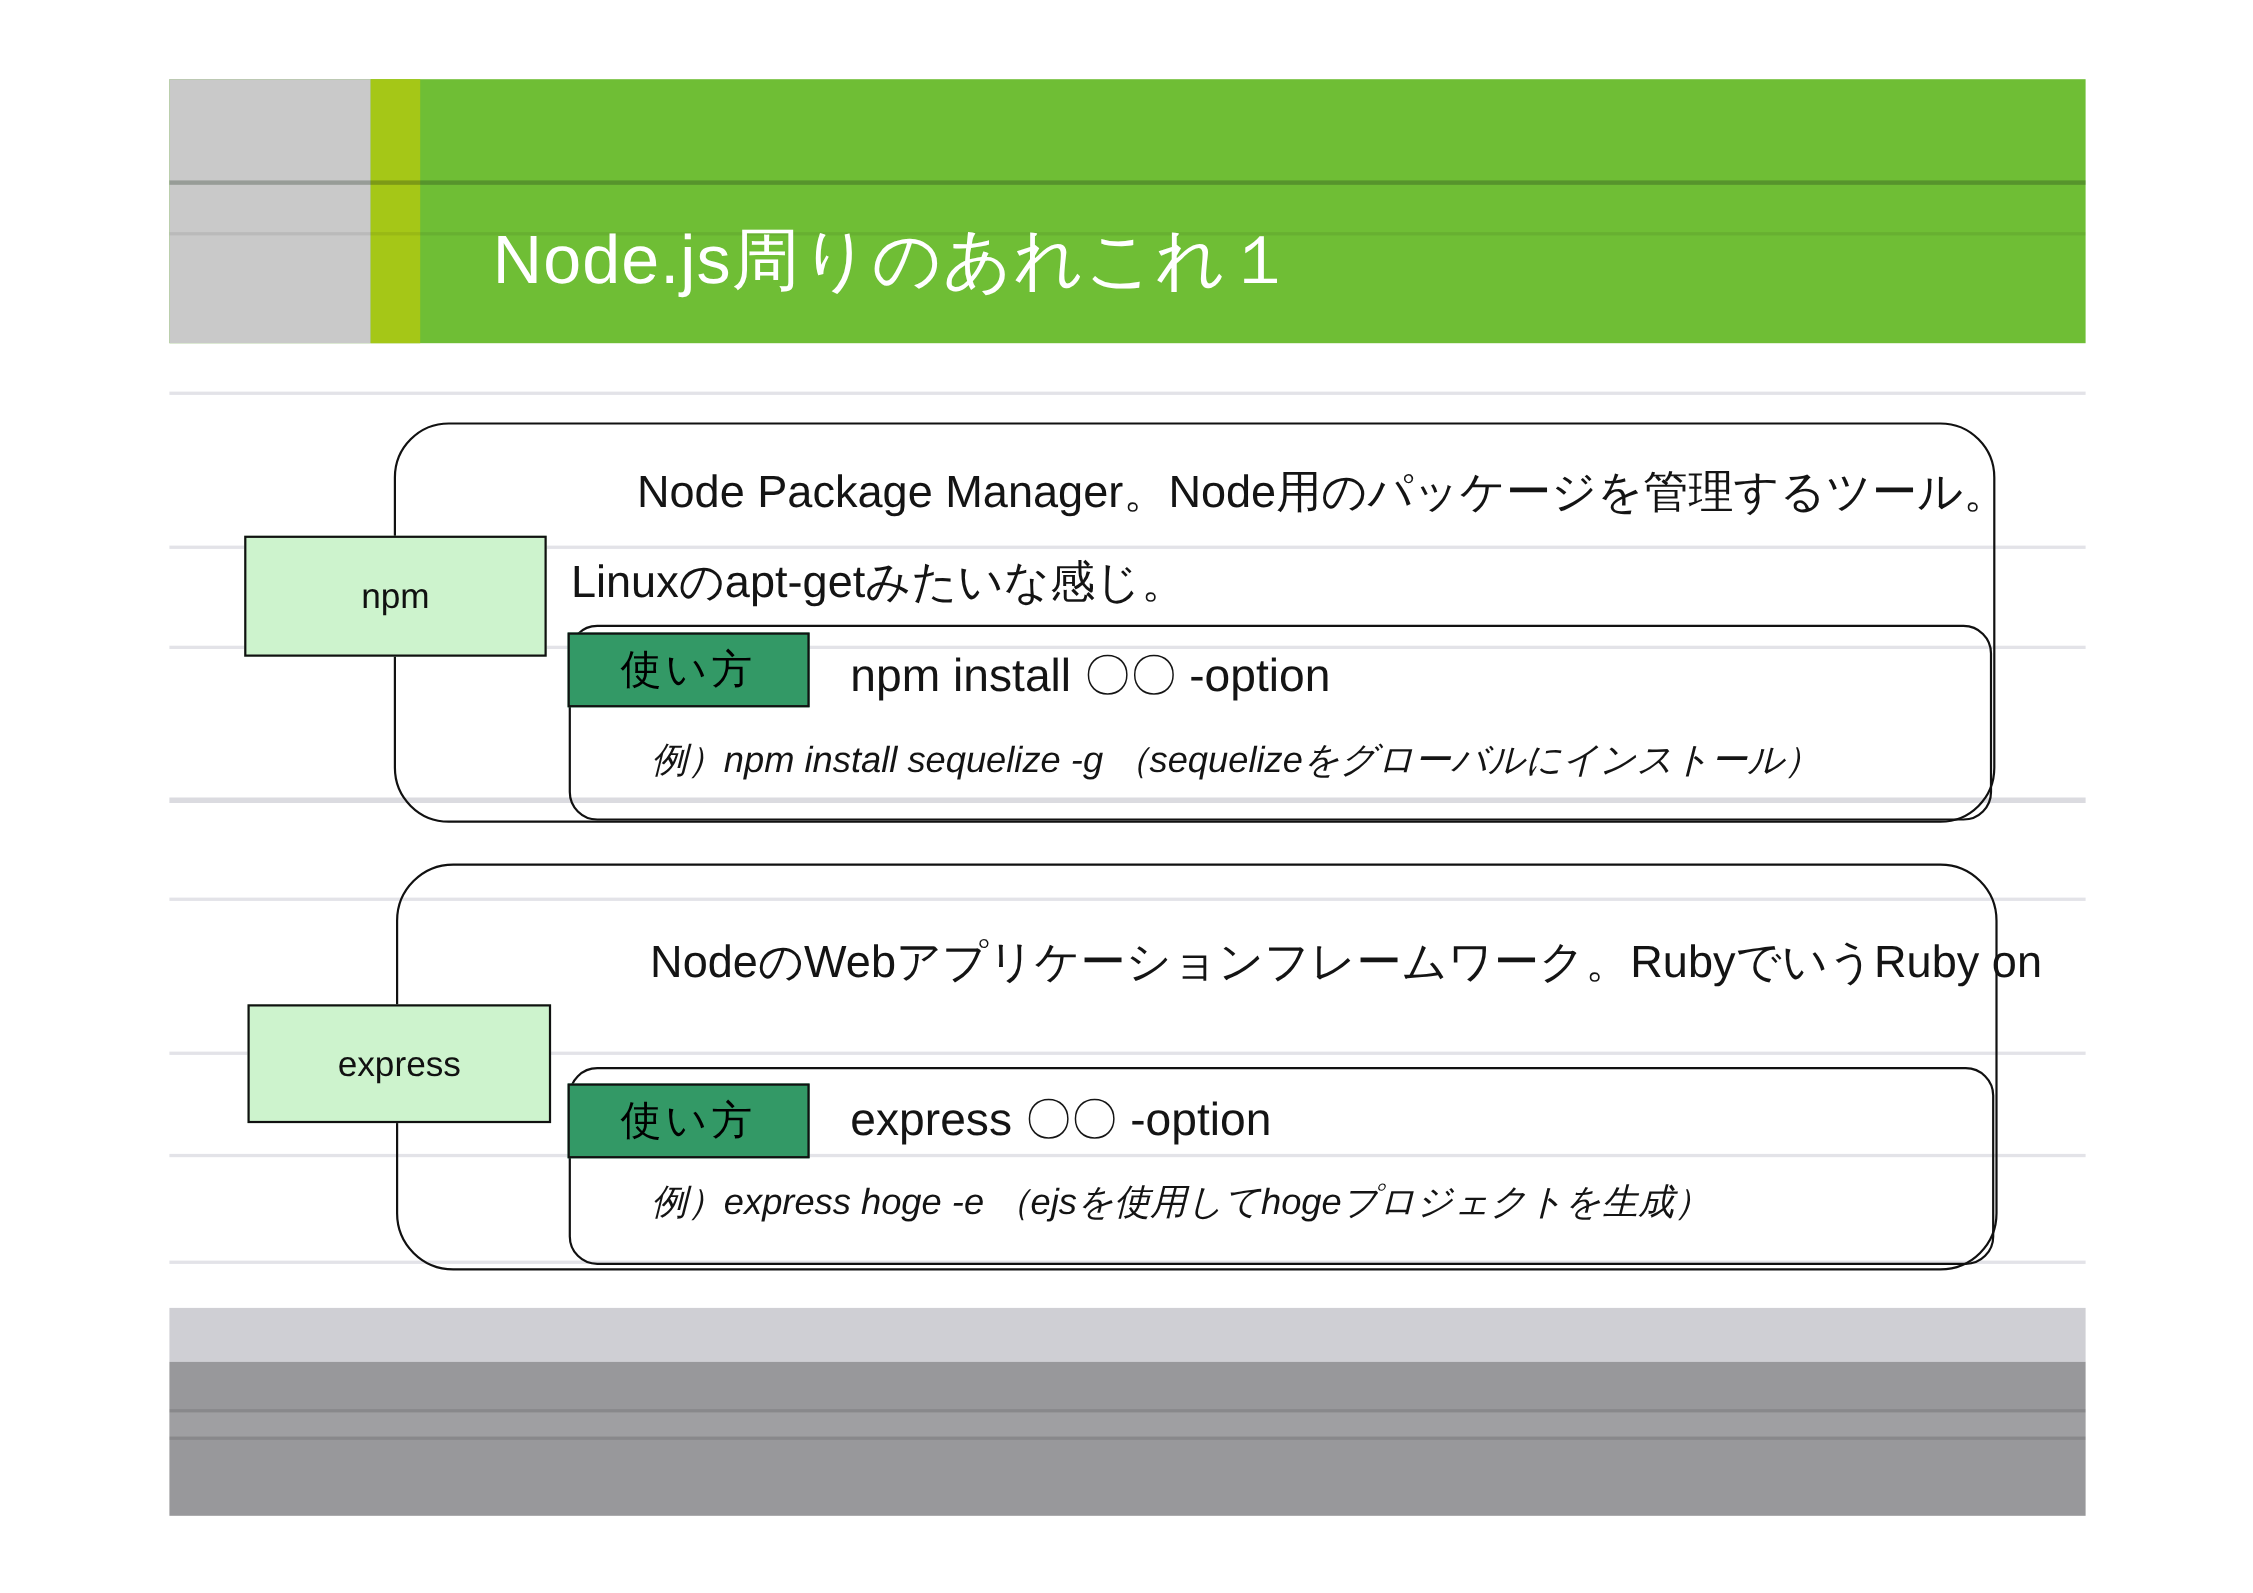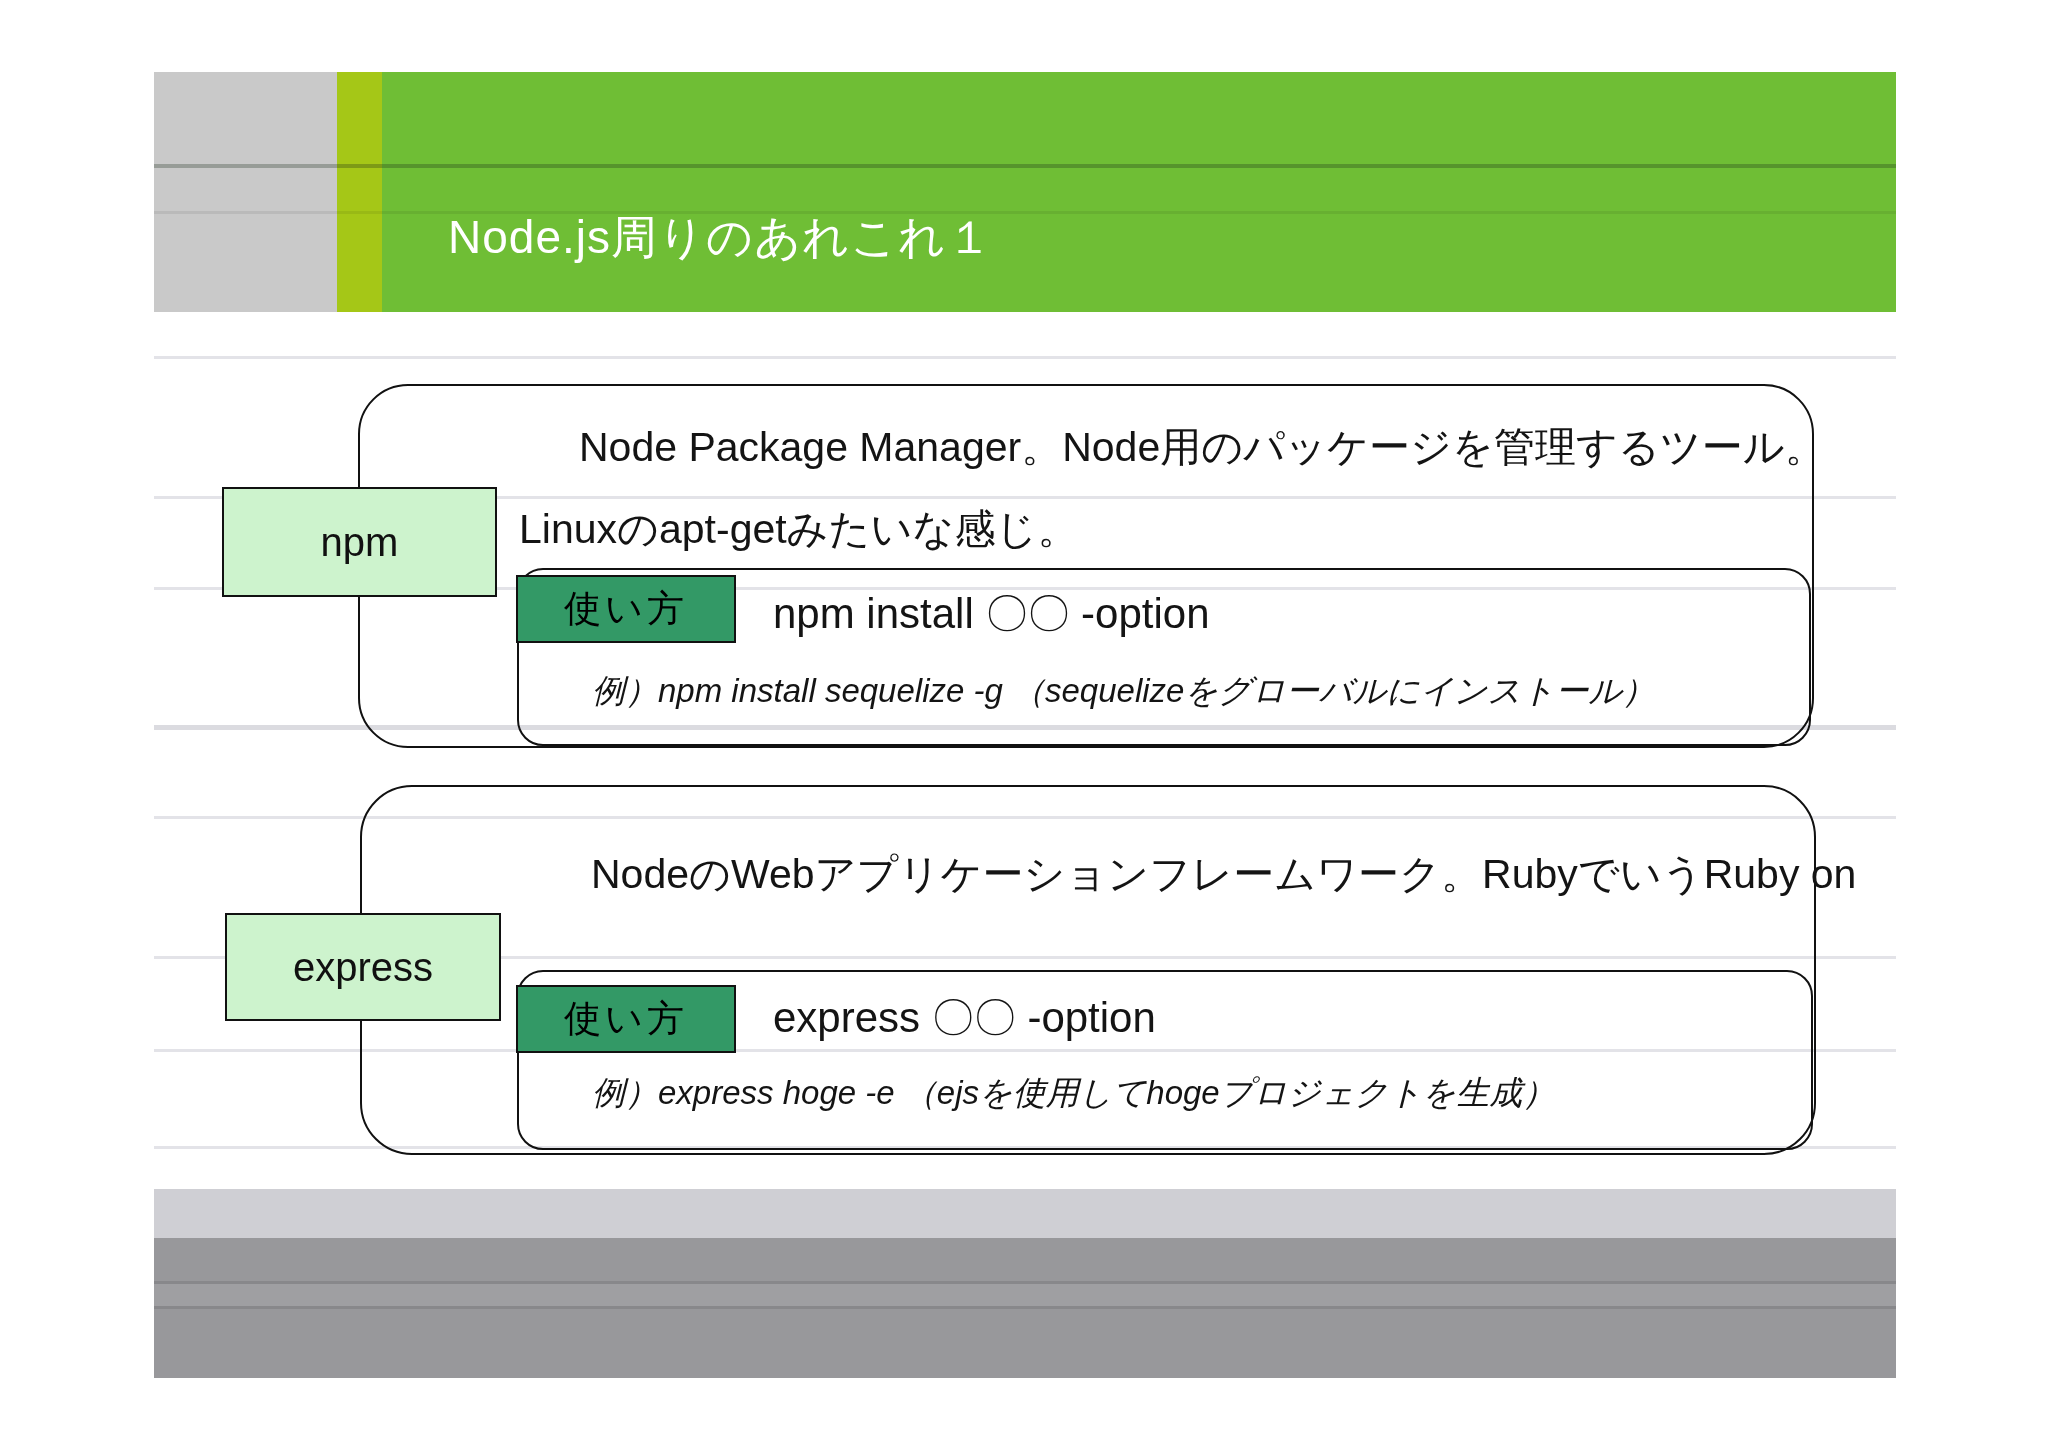--- a/index.html
+++ b/index.html
@@ -21,36 +21,36 @@
   .header{
     position:absolute;left:154px;top:72px;width:1742px;height:240px;
     background:#6fbe35;z-index:1;
   }
   .header-gray{position:absolute;left:0;top:0;width:183px;height:240px;background:#c9c9c9;}
   .header-stripe{position:absolute;left:183px;top:0;width:45px;height:240px;background:#a5c717;}
   .header-line-dark{position:absolute;left:0;top:92px;width:100%;height:4px;background:rgba(20,40,20,0.28);}
   .header-line-faint{position:absolute;left:0;top:139px;width:100%;height:3px;background:rgba(0,0,0,0.07);}
   .slide-title{
     position:absolute;left:294px;top:130px;
-    font-size:46px;line-height:70px;color:#ffffff;
+    font-size:62px;line-height:70px;color:#ffffff;
     letter-spacing:1px;white-space:nowrap;
   }
   
   .outer-box{
     position:absolute;border:2px solid #111111;border-radius:50px;
     background:transparent;z-index:2;
   }
   .usage-box{
     position:absolute;border:2px solid #111111;border-radius:26px;
     background:transparent;z-index:3;
   }
   .term-label{
     position:absolute;background:#cdf3cd;border:2px solid #111111;
     display:flex;align-items:center;justify-content:center;
-    font-size:40px;color:#111111;z-index:4;
+    font-size:32px;color:#111111;z-index:4;
   }
   .usage-badge{
     position:absolute;background:#339966;border:2px solid #111111;
     display:flex;align-items:center;justify-content:center;
     font-size:37px;color:#000000;z-index:5;letter-spacing:4px;
   }
   .desc-line,.cmd-line,.example-line{
     position:absolute;white-space:nowrap;z-index:4;color:#141414;
   }
   .desc-line{font-size:41px;line-height:50px;}

